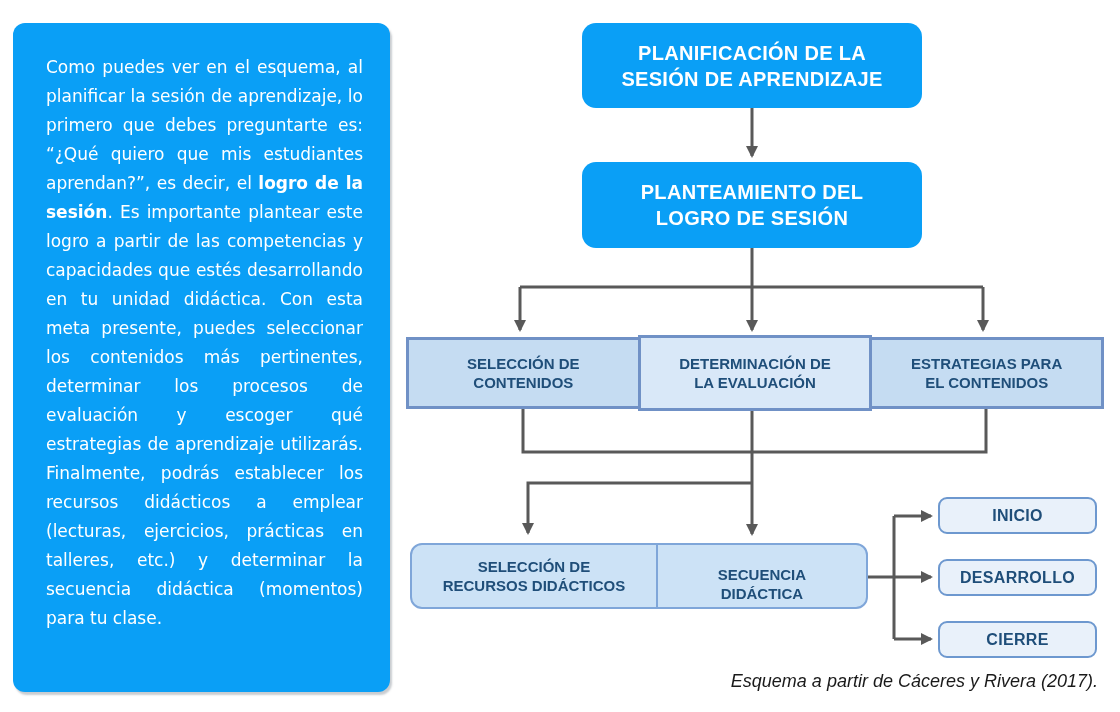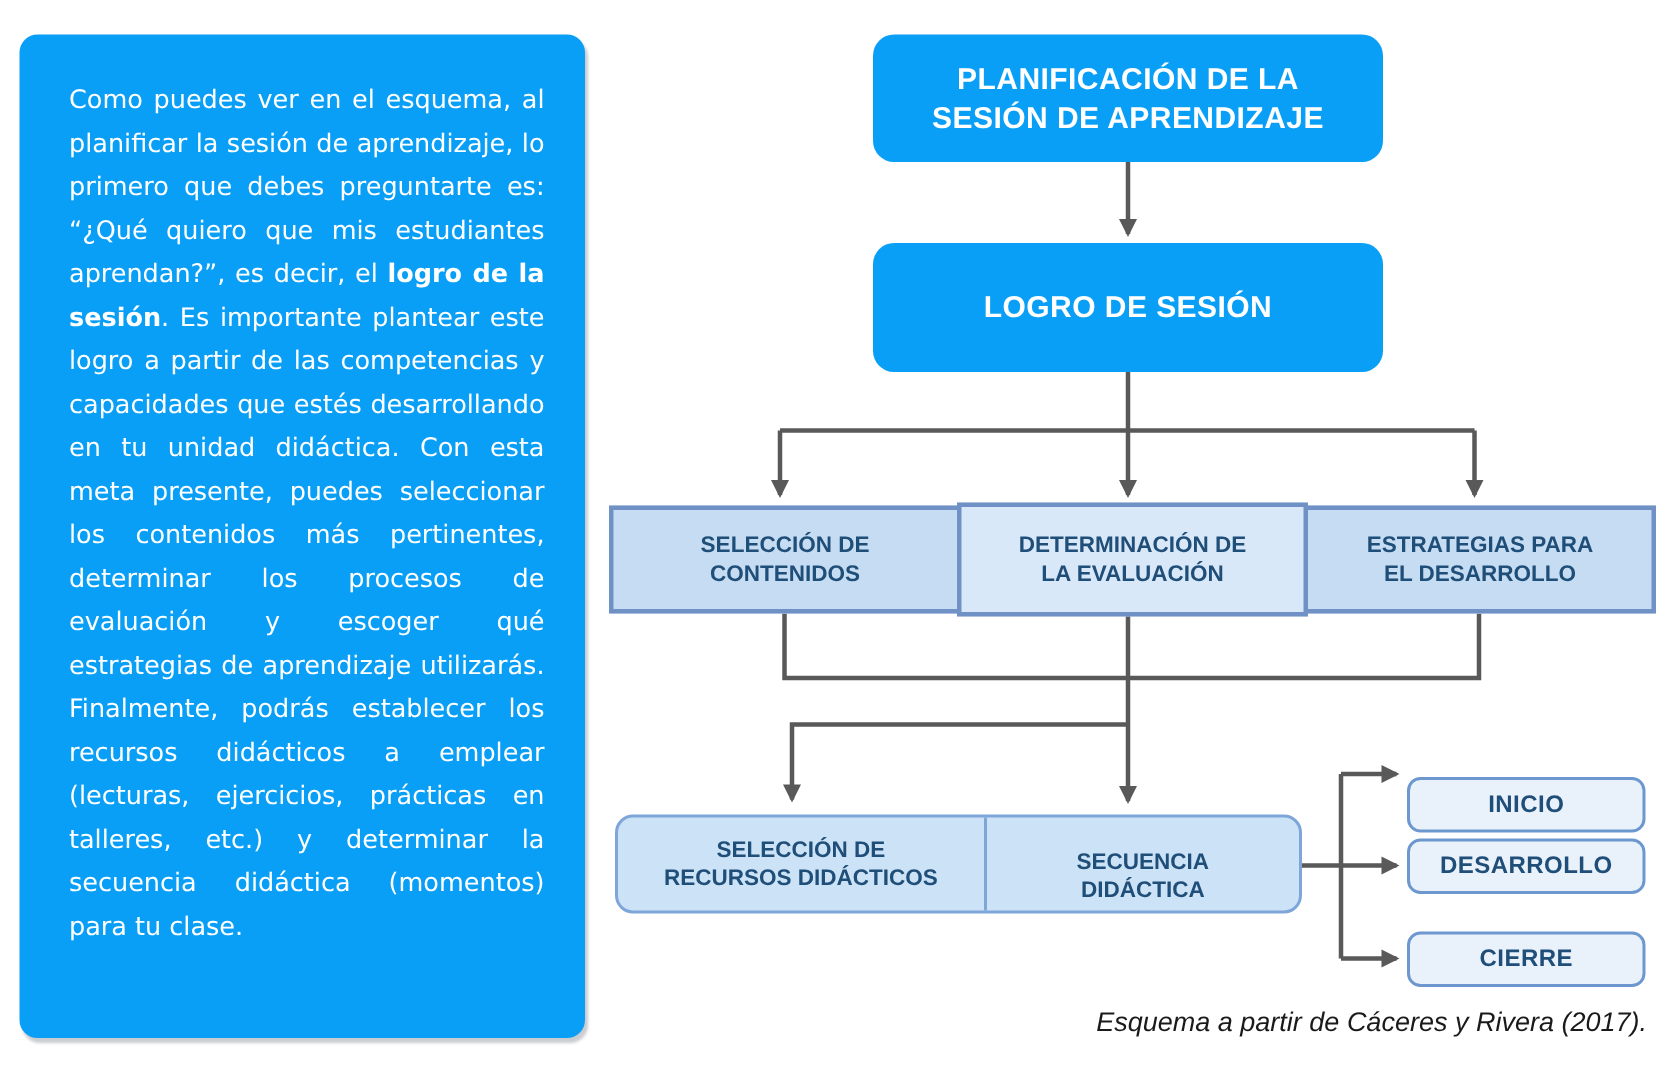--- a/index.html
+++ b/index.html
@@ -56,21 +56,21 @@
   }
   .bcell-left{flex:0 0 53.7%;border-right:2px solid #7FA6D9;}
   .bcell-right{flex:1 1 auto;margin-top:16px;}
   
   .moment{
     position:absolute;left:938px;width:159px;height:37px;
     background:#E9F1FA;border:2px solid #6D98CF;border-radius:9px;
     color:#1F4E79;font-weight:bold;font-size:16px;letter-spacing:.3px;
     display:flex;align-items:center;justify-content:center;box-sizing:border-box;
   }
-  .moment-inicio{top:518px;}
+  .moment-inicio{top:497px;}
   .moment-desarrollo{top:559px;}
   .moment-cierre{top:621px;}
   
   .caption{
     position:absolute;top:671px;right:22px;
     font-style:italic;font-size:18px;color:#1A1A1A;
   }
 </style>
 </head>
 <body>
@@ -102,35 +102,36 @@
       <path d="M894 639 H931" marker-end="url(#ah)"></path>
     </g>
   </svg>
 
   <div class="node-solid node-top">
     <div>PLANIFICACIÓN DE LA</div>
     <div>SESIÓN DE APRENDIZAJE</div>
   </div>
 
   <div class="node-solid node-second">
+    <div>PLANTEAMIENTO DEL</div>
     <div>LOGRO DE SESIÓN</div>
   </div>
 
   <div class="mrow">
     <div class="mcell">
       <div>SELECCIÓN DE</div>
       <div>CONTENIDOS</div>
     </div>
     <div class="mcell mcell-mid">
       <div>DETERMINACIÓN DE</div>
       <div>LA EVALUACIÓN</div>
     </div>
     <div class="mcell">
       <div>ESTRATEGIAS PARA</div>
-      <div>EL DESARROLLO</div>
+      <div>EL CONTENIDOS</div>
     </div>
   </div>
 
   <div class="brow">
     <div class="bcell bcell-left">
       <div>SELECCIÓN DE</div>
       <div>RECURSOS DIDÁCTICOS</div>
     </div>
     <div class="bcell bcell-right">
       <div>SECUENCIA</div>

